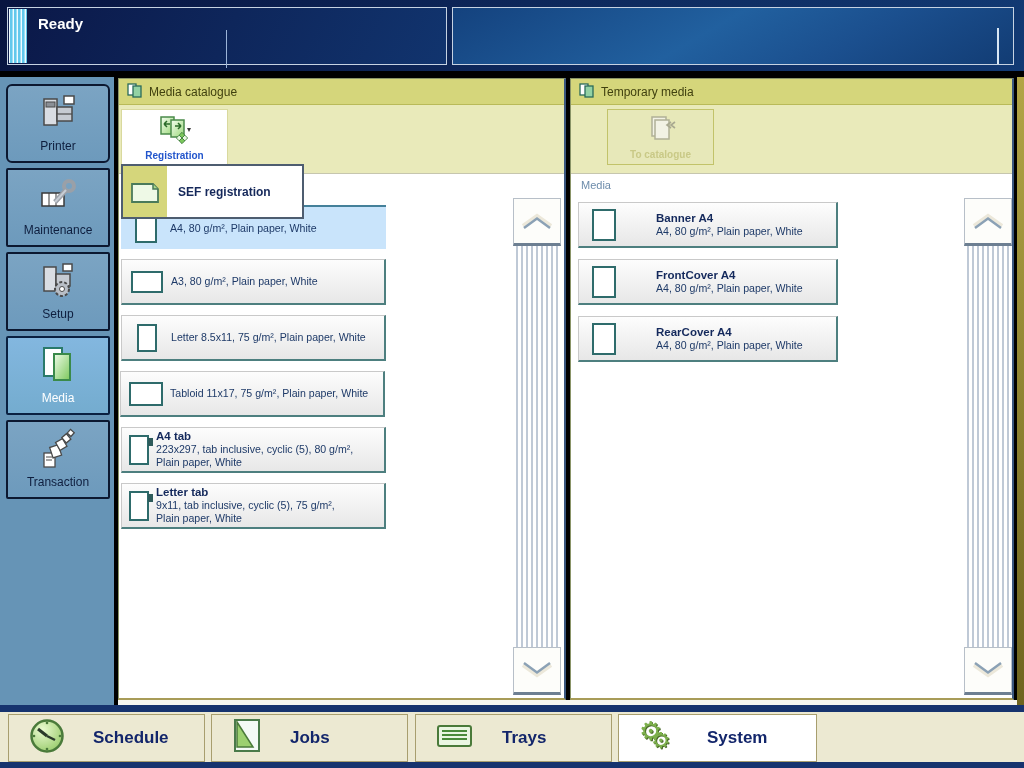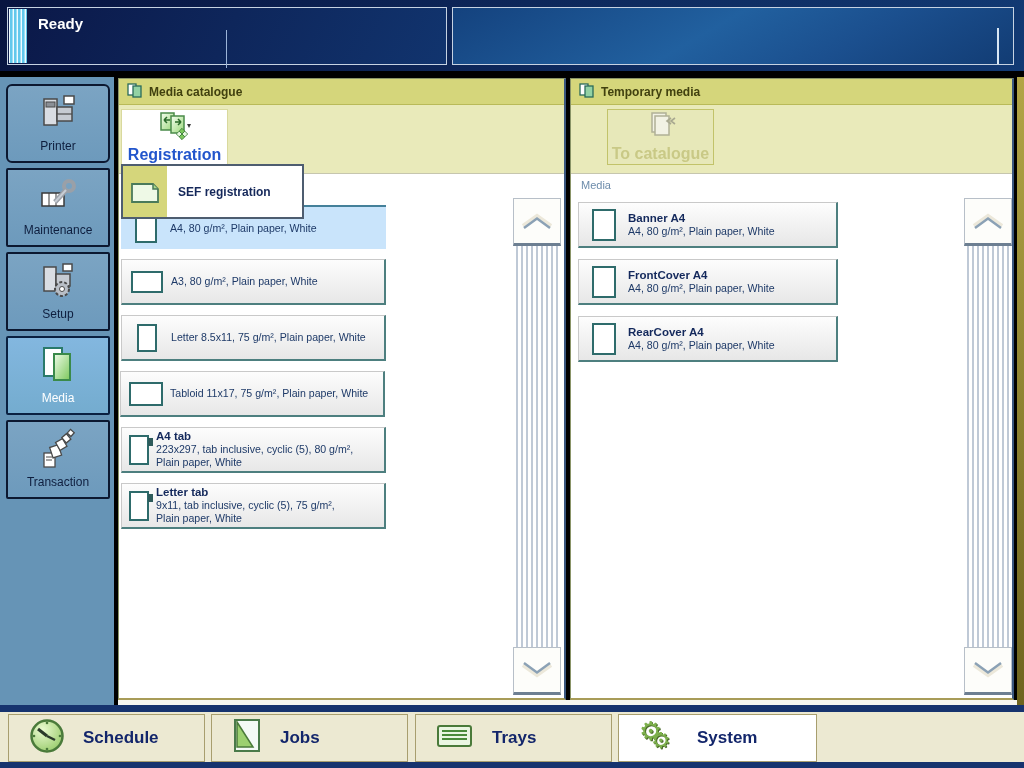--- a/index.html
+++ b/index.html
@@ -32,44 +32,44 @@
   .side-btn.selected .lbl { color:#ffffff; }
 
   
   .panel { top:78px; height:622px; background:#ffffff;
            border-top:1px solid #8a9468; border-left:1px solid #8a9468;
            border-right:2px solid #3a577f; border-bottom:2px solid #a89c58; }
   .panel-left  { left:118px; width:448px; }
   .panel-right { left:570px; width:444px; }
   .panel-header { height:26px; background:#d5d67b; border-bottom:1px solid #b9ba58;
            display:flex; align-items:center; gap:7px; padding-left:8px;
-           font-weight:bold; font-size:12px; color:#41410f; }
+           font-weight:normal; font-size:12px; color:#41410f; }
   .toolbar { height:68px; background:#e9eaba; position:relative; }
   .section-row { height:23px; background:#ffffff; border-top:1px solid #c6c6ae;
            font-size:11px; color:#6d8cab; padding:5px 0 0 10px; }
 
   .tool-btn { position:absolute; left:2px; top:4px; width:107px; height:56px;
            background:#ffffff; border:1px solid #d9d99e; display:flex; flex-direction:column;
            align-items:center; justify-content:center; cursor:pointer; }
-  .tool-btn .t-lbl { font-size:16px; font-weight:bold; color:#2255cc; margin-top:2px; }
+  .tool-btn .t-lbl { font-size:10px; font-weight:bold; color:#2255cc; margin-top:2px; }
   .tool-btn.disabled { background:#e7e8b9; border:1px solid #c2c36a; cursor:default; }
   .tool-btn.disabled .t-lbl { color:#c9c986; }
 
   
   .item { position:absolute; width:265px; height:46px; display:flex; align-items:center;
           background:linear-gradient(#fdfdfd,#e7e7e7);
           border-top:1px solid #c9c9c9; border-left:1px solid #c9c9c9;
           border-right:2px solid #4d7f7f; border-bottom:2px solid #4d7f7f; cursor:pointer; }
   .item .icon-box { width:49px; display:flex; justify-content:center; flex:none; }
   .item.tab-item .icon-box { width:34px; }
   .item .txt { display:flex; flex-direction:column; justify-content:center; }
   .item .t-title { font-size:11.5px; font-weight:bold; color:#14295c; line-height:13px; }
   .item .t-desc  { font-size:10.6px; color:#1e3a68; line-height:13px; }
   .item.selected { background:#c9e4fb; border:none; border-top:2px solid #44809a; height:44px; }
-  .r-item { width:260px; }
+  .r-item { width:260px;gap:28px; }
 
   .pg-portrait  { width:22px; height:30px; background:#fff; border:2px solid #2e6b6b; }
   .pg-landscape { width:32px; height:22px; background:#fff; border:2px solid #2e6b6b; }
   .pg-tab { position:relative; width:20px; height:30px; background:#fff; border:2px solid #2e6b6b; }
   .pg-tab::after { content:""; position:absolute; right:-6px; top:1px; width:5px; height:8px; background:#2e5b5b; }
   .pg-portrait.r { width:24px; height:32px; }
 
   
   .scr-btn { width:48px; height:48px; background:#fdfdfa; border:1px solid #b7bfc8;
              border-bottom:3px solid #6d7f92; display:flex; align-items:center; justify-content:center; cursor:pointer; }
@@ -80,21 +80,21 @@
   .menu-row { height:51px; display:flex; align-items:stretch; cursor:pointer; background:#fff; }
   .menu-row + .menu-row { border-top:2px solid #4e5d70; }
   .menu-gutter { width:44px; background:#d5d67b; display:flex; align-items:center; justify-content:center; flex:none; }
   .menu-lbl { font-size:12px; font-weight:bold; color:#15285a; display:flex; align-items:center; padding-left:11px; }
 
   
   .bottom-sep { left:0; top:705px; width:1024px; height:7px; background:#16336e; }
   .bottombar  { left:0; top:712px; width:1024px; height:50px; background:#ece9d2; }
   .bottom-edge{ left:0; top:762px; width:1024px; height:6px; background:#16336e; }
   .nav-tab { position:absolute; top:2px; height:48px; border:1px solid #a89e6e; background:transparent;
-             display:flex; align-items:center; padding-left:20px; gap:18px; cursor:pointer; }
+             display:flex; align-items:center; padding-left:20px; gap:28px; cursor:pointer; }
   .nav-tab.selected { background:#ffffff; }
   .nav-tab .n-lbl { font-size:17px; font-weight:bold; color:#13266b; }
   .gear-icn { font-family:"DejaVu Sans", sans-serif; color:#7db04c; position:relative; width:40px; height:36px; flex:none; }
   .gear-icn .g1 { position:absolute; left:0; top:-4px; font-size:26px; text-shadow:1px 1px 0 #4a6a2a; }
   .gear-icn .g2 { position:absolute; left:12px; top:8px; font-size:22px; text-shadow:1px 1px 0 #4a6a2a; }
 
   .white-strip { left:118px; top:700px; width:899px; height:5px; background:#f6f6f0; }
   .olive-edge  { left:1017px; top:77px; width:7px; height:628px; background:linear-gradient(#b2a546,#6e641f); }
 </style>
 </head>

